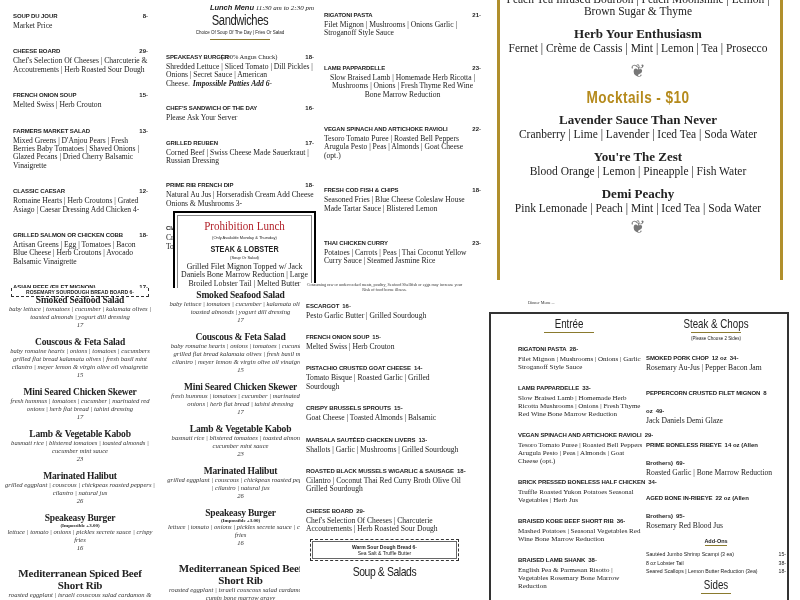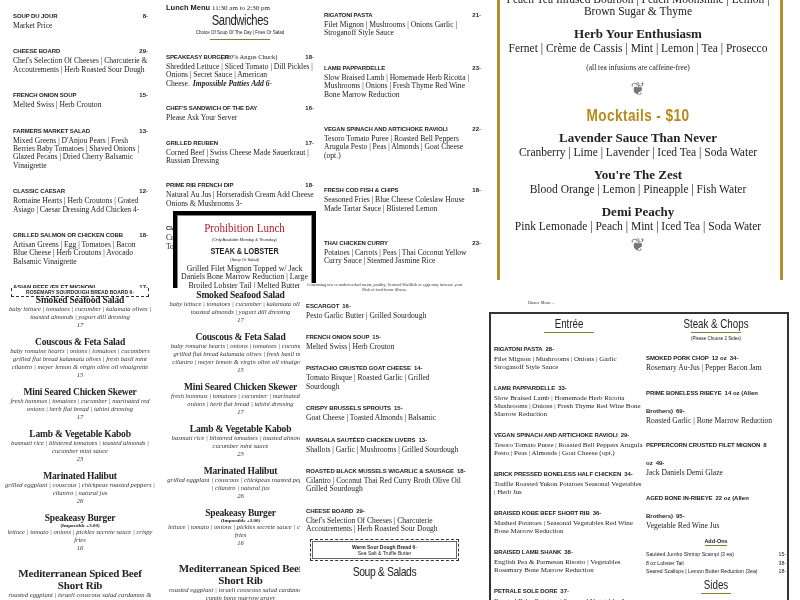--- a/index.html
+++ b/index.html
@@ -13,26 +13,26 @@
   .item-name { font-family: "Liberation Sans", "DejaVu Sans", sans-serif; font-weight: bold; font-size: 6px; text-transform: uppercase; letter-spacing: -0.1px; transform: scaleX(0.85); transform-origin: left; white-space: nowrap; }
   .item-price { font-family: "Liberation Sans", sans-serif; font-size: 6px; font-weight: bold; }
   .item-desc { font-size: 7.6px; line-height: 8.4px; color: #222; }
   .inline-price { font-family: "Liberation Sans", sans-serif; font-size: 6px; font-weight: bold; margin-left: 3px; }
 
   
   #pA { left: 0; top: 0; width: 160px; height: 288px; padding: 4px 12px 0 13px; }
 
   
   #pB { left: 163px; top: 0; width: 155px; height: 288px; padding: 2px 4px 0 3px; }
-  .lunch-title { text-align: left; font-size: 7px; margin-top: 1px; }
+  .lunch-title { text-align: right; font-size: 7px; margin-top: 1px; font-style: italic; }
   .lunch-title b { font-family: "Liberation Sans", sans-serif; font-size: 7.5px; }
   .section-title { text-align: center; font-family: "Liberation Sans", sans-serif; font-size: 14px; transform: scaleX(0.8); letter-spacing: -0.5px; }
   .section-sub { text-align: center; font-family: "Liberation Sans", sans-serif; font-size: 4.5px; margin-top: 2px; }
   .gold-rule { width: 60px; height: 1px; background: #8a7a2e; margin: 4px auto 5px; }
-  .prohib-box { position: absolute; left: 10px; top: 211px; width: 143px; height: 86px; border: 4px solid #000000; outline: 1px solid #888; outline-offset: -5px; padding: 5px 4px; text-align: center; background: #fff; }
+  .prohib-box { position: absolute; left: 10px; top: 211px; width: 143px; height: 86px; border: 2px solid #000000; outline: 1px solid #888; outline-offset: -5px; padding: 5px 4px; text-align: center; background: #fff; }
   .prohib-title { color: #b2222a; font-family: "Liberation Serif", serif; font-size: 13px; transform: scaleX(0.85); }
   .prohib-sub { font-family: "Liberation Sans", sans-serif; font-size: 4px; margin-top: 1px; }
   .prohib-item { font-family: "Liberation Sans", sans-serif; font-weight: bold; font-size: 8.5px; margin-top: 4px; transform: scaleX(0.85); }
   .prohib-desc { font-size: 7.8px; line-height: 8.4px; margin-top: 3px; }
 
   
   #pC { left: 318px; top: 0; width: 170px; height: 283px; padding: 3px 7px 0 6px; }
   .disclaimer { font-size: 4.2px; text-align: center; line-height: 4.8px; color: #333; }
 
   
@@ -63,21 +63,21 @@
   .bread-box { border: 1px dashed #333; outline: 1px solid #666; outline-offset: -3px; text-align: center; padding: 4px 2px; margin: 5px 4px 3px; }
   .bread-box div { font-family: "Liberation Sans", sans-serif; font-size: 5px; }
   .bread-box .b1 { font-weight: bold; }
 
   
   #pH { left: 488px; top: 300px; width: 312px; height: 300px; }
   .dinner-box { position: absolute; left: 1px; top: 12px; width: 300px; height: 292px; border: 2px solid #333; }
   .entree-col { position: absolute; left: 3px; top: 2px; width: 150px; }
   .steak-col { position: absolute; left: 155px; top: 2px; width: 140px; }
   .col-title { text-align: center; font-family: "Liberation Sans", sans-serif; font-size: 13px; transform: scaleX(0.75); }
-  .d-item { margin-bottom: 6px; }
+  .d-item { margin-bottom: 6px; margin-left: 24px; }
   .d-item .item-desc { font-size: 7px; line-height: 8px; }
   .s-item .item-desc { font-size: 7.6px; line-height: 8.6px; }
   .addon-row, .side-row { display: flex; justify-content: space-between; font-family: "Liberation Sans", sans-serif; font-size: 5.2px; line-height: 8.3px; transform-origin: left; }
   .side-row { padding: 0 20px 0 22px; }
   .small-title { text-align: center; font-family: "Liberation Sans", sans-serif; font-weight: bold; font-size: 5.5px; }
 </style>
 </head>
 <body>
 
 <div class="panel" id="pA">
@@ -189,21 +189,21 @@
 
 <div class="panel" id="pC">
   <div id="pC-list">
       <div class="item " style="margin-bottom: 18px;">
         <div class="item-head">
           <span><span class="item-name">Rigatoni Pasta</span></span>
           <span class="item-price">21-</span>
         </div>
         <div class="item-desc"><span>Filet Mignon | Mushrooms | Onions Garlic | Stroganoff Style Sauce</span></div>
       </div>
-      <div class="item " style="margin-bottom: 18px;">
+      <div class="item " style="margin-bottom: 18px; text-align: center;">
         <div class="item-head">
           <span><span class="item-name">Lamb Pappardelle</span></span>
           <span class="item-price">23-</span>
         </div>
         <div class="item-desc"><span>Slow Braised Lamb | Homemade Herb Ricotta | Mushrooms | Onions | Fresh Thyme Red Wine Bone Marrow Reduction</span></div>
       </div>
       <div class="item " style="margin-bottom: 18px;">
         <div class="item-head">
           <span><span class="item-name">Vegan Spinach and Artichoke Ravioli</span></span>
           <span class="item-price">22-</span>
@@ -230,21 +230,20 @@
 
 <div class="panel" id="pD">
   <div class="gold-frame"></div>
   <div style="position:absolute; left:0; top:-7px; width:300px;">
     <div class="cocktail-ings" style="text-align:center;">Peach Tea Infused Bourbon | Peach Moonshine | Lemon |</div>
     <div class="cocktail-ings" style="text-align:center;">Brown Sugar &amp; Thyme</div>
     <div class="cocktail" style="margin-top:9px;">
       <div class="cocktail-name">Herb Your Enthusiasm</div>
       <div class="cocktail-ings">Fernet | Crème de Cassis | Mint | Lemon | Tea | Prosecco</div>
     </div>
-    <div class="note" style="margin-top:9px;">(all tea infusions are caffeine-free)</div>
     <div class="flourish" style="margin-top:6px;">❦</div>
     <div class="mocktail-head" style="margin-top:6px;">Mocktails - $10</div>
     <div id="pD-list">
         <div class="cocktail" style="margin-top: 4px;">
           <div class="cocktail-name">Lavender Sauce Than Never</div>
           <div class="cocktail-ings">Cranberry | Lime | Lavender | Iced Tea | Soda Water</div>
         </div>
         <div class="cocktail" style="margin-top: 9px;">
           <div class="cocktail-name">You're The Zest</div>
           <div class="cocktail-ings">Blood Orange | Lemon | Pineapple | Fish Water</div>
@@ -419,30 +418,30 @@
     <div class="steak-col">
       <div class="col-title">Steak &amp; Chops</div>
       <div class="gold-rule" style="margin:1px auto 3px; width:50px;"></div>
       <div class="section-sub" style="margin-bottom:5px;">(Please Choose 2 Sides)</div>
       <div id="pH-steaks">
           <div class="item s-item" style="margin-bottom: 8px;">
             <div><span class="item-name">Smoked Pork Chop</span><span class="inline-price">12 oz</span><span class="inline-price">34-</span></div>
             <div class="item-desc"><span>Rosemary Au-Jus | Pepper Bacon Jam</span></div>
           </div>
           <div class="item s-item" style="margin-bottom: 8px;">
+            <div><span class="item-name">Peppercorn Crusted Filet Mignon</span><span class="inline-price">8 oz</span><span class="inline-price">49-</span></div>
+            <div class="item-desc"><span>Jack Daniels Demi Glaze</span></div>
+          </div>
+          <div class="item s-item" style="margin-bottom: 8px;">
             <div><span class="item-name">Prime Boneless Ribeye</span><span class="inline-price">14 oz (Allen Brothers)</span><span class="inline-price">69-</span></div>
             <div class="item-desc"><span>Roasted Garlic | Bone Marrow Reduction</span></div>
           </div>
           <div class="item s-item" style="margin-bottom: 8px;">
-            <div><span class="item-name">Peppercorn Crusted Filet Mignon</span><span class="inline-price">8 oz</span><span class="inline-price">49-</span></div>
-            <div class="item-desc"><span>Jack Daniels Demi Glaze</span></div>
-          </div>
-          <div class="item s-item" style="margin-bottom: 8px;">
             <div><span class="item-name">Aged Bone In-Ribeye</span><span class="inline-price">22 oz (Allen Brothers)</span><span class="inline-price">95-</span></div>
-            <div class="item-desc"><span>Vegetable Red Wine Jus</span></div>
+            <div class="item-desc"><span>Rosemary Red Blood Jus</span></div>
           </div>
         </div>
       <div class="small-title">Add-Ons</div>
       <div class="gold-rule" style="margin:1px auto 4px; width:22px;"></div>
       <div id="pH-addons">
           <div class="addon-row">
             <span>Sautéed Jumbo Shrimp Scampi (3 ea)</span>
             <span>15-</span>
           </div>
           <div class="addon-row">

